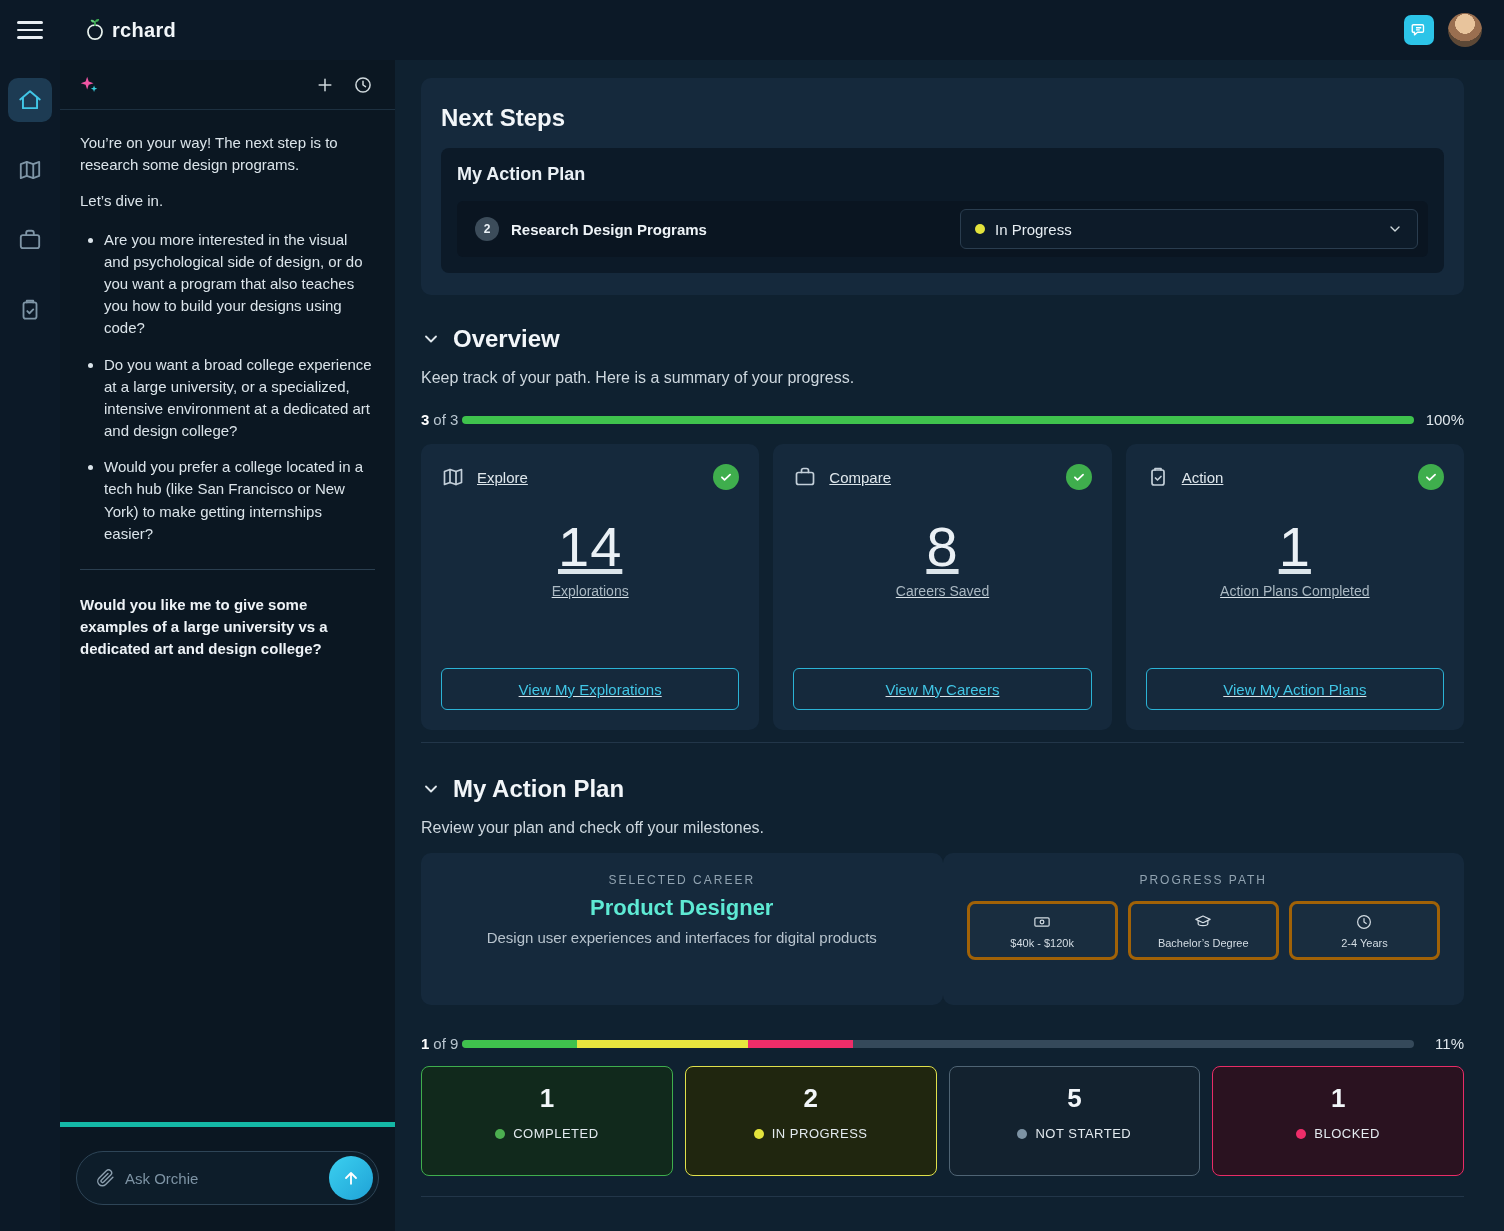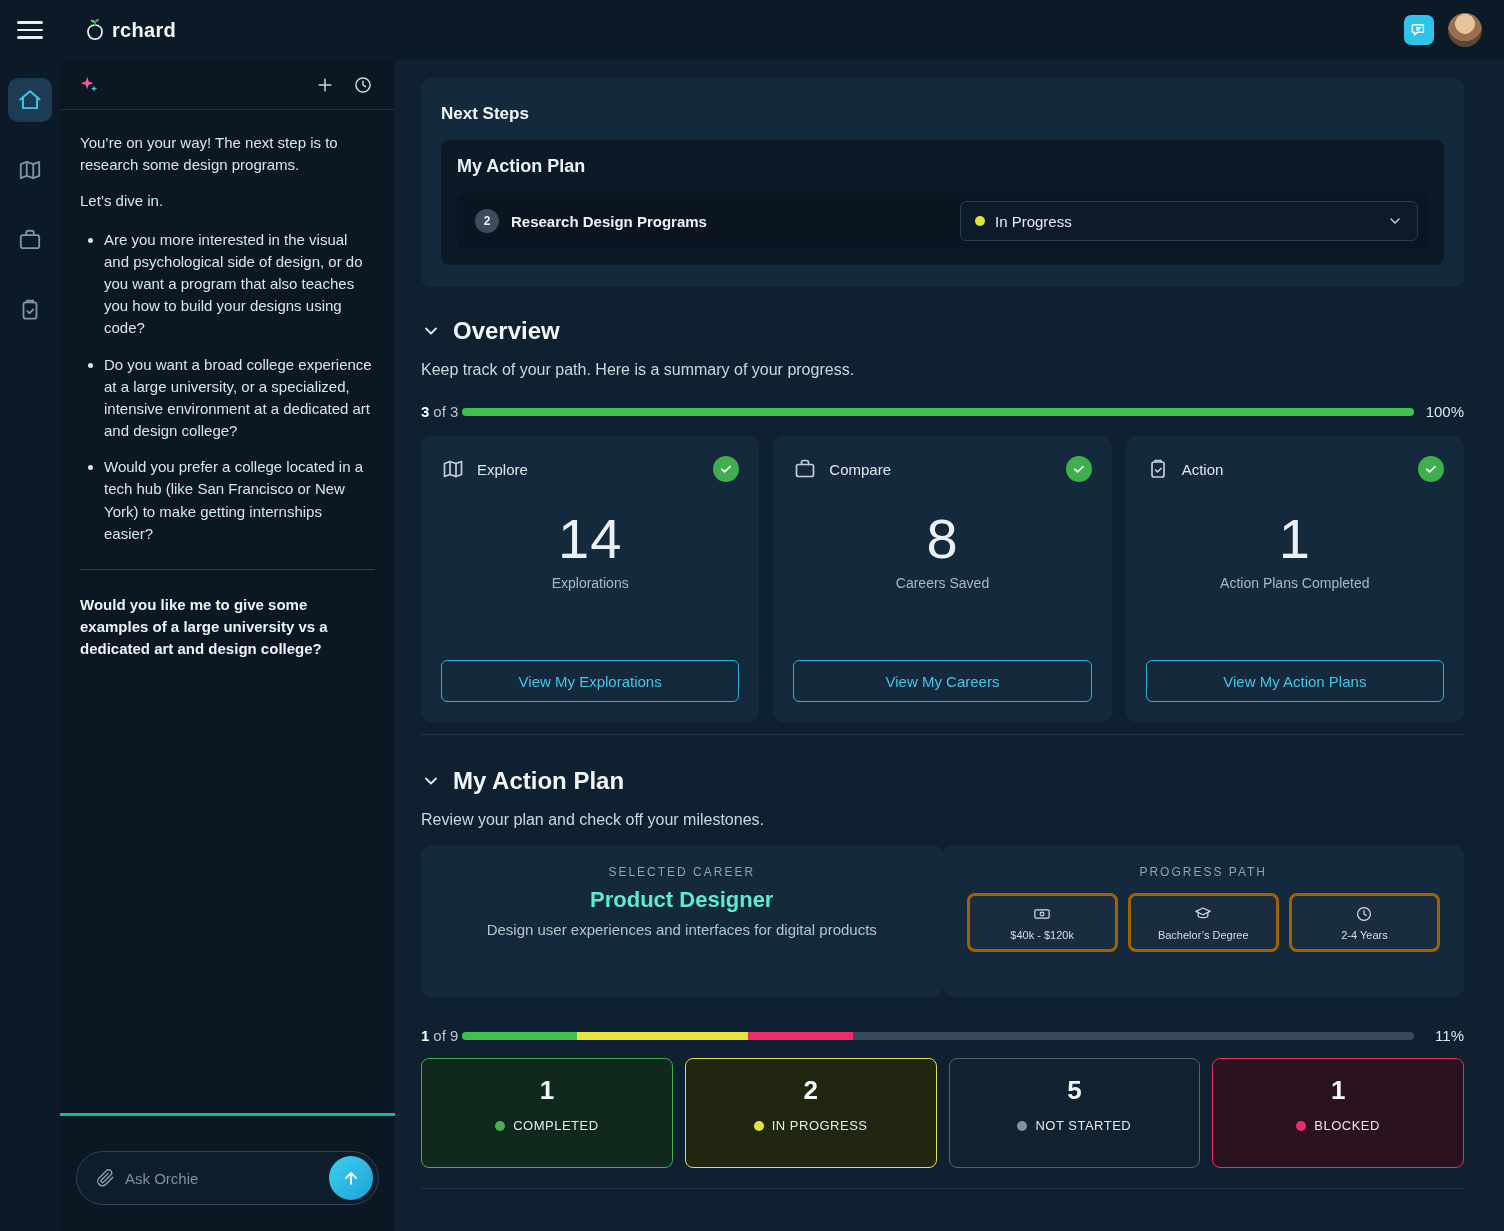--- a/index.html
+++ b/index.html
@@ -34,33 +34,33 @@
   .sidebar { width:335px; background:#0b1722; display:flex; flex-direction:column; }
   .sidebar-header { height:50px; display:flex; align-items:center; padding:0 18px; border-bottom:1px solid #1d3040; }
   .sidebar-header .spacer { flex:1; }
   .icon-btn { background:none; border:none; color:#cfd8dc; cursor:pointer; display:grid; place-items:center; padding:4px; }
   .chat-body { flex:1; padding:22px 20px 0; font-size:15px; line-height:1.48; color:#dbe4ea; overflow:hidden; }
   .chat-body p { margin-bottom:14px; }
   .chat-body ul { margin:16px 0 0; padding-left:24px; }
   .chat-body li { margin-bottom:14px; }
   .chat-divider { border:none; border-top:1px solid #2b3f50; margin:24px 0 24px; }
   .chat-question { font-weight:bold; color:#eef3f7; }
-  .chat-footer { padding:35px 16px 26px; border-top:3px solid #14b8a6; }
+  .chat-footer { padding:24px 16px 26px; border-top:5px solid #14b8a6; }
   .ask-pill { position:relative; height:54px; border:1px solid #2e4557; border-radius:28px; background:#0d1d2a; display:flex; align-items:center; padding:0 60px 0 18px; }
   .ask-pill .clip { color:#8c9fae; }
   .ask-input { flex:1; background:transparent; border:none; outline:none; color:#e6edf2; font-size:15px; margin-left:10px; }
   .ask-input::placeholder { color:#7d93a4; }
   .send-btn { position:absolute; right:5px; top:50%; transform:translateY(-50%); width:44px; height:44px; border-radius:50%; border:none; cursor:pointer;
     background: linear-gradient(135deg,#3bd0f0,#1fa2d6); color:#fff; display:grid; place-items:center; }
 
   
   .main { flex:1; padding:18px 40px 0 26px; overflow:hidden; }
 
   .panel { background:#15293c; border-radius:10px; padding:18px 20px 22px; }
-  .panel-title { font-size:17px; font-weight:600; color:#f2f6f9; margin:8px 0 0 0; }
+  .panel-title { font-size:24px; font-weight:600; color:#f2f6f9; margin:8px 0 0 0; }
   .inner-card { margin-top:16px; background:#0c1a28; border-radius:8px; padding:16px; }
   .inner-title { font-size:18px; font-weight:600; color:#eaf0f5; }
   .task-row { margin-top:16px; background:#0a1521; border-radius:6px; padding:8px 10px; display:flex; align-items:center; justify-content:space-between; }
   .task-left { display:flex; align-items:center; gap:12px; padding-left:8px; }
   .num-badge { width:24px; height:24px; border-radius:50%; background:#3c4c5a; color:#eaf0f5; font-size:12px; font-weight:700; display:grid; place-items:center; }
   .task-label { font-size:15px; font-weight:700; color:#eef3f7; }
   .status-select { width:458px; height:40px; background:#0d1b29; border:1px solid #2a3d4f; border-radius:6px; display:flex; align-items:center; gap:10px; padding:0 14px; color:#e6edf2; font-size:15px; cursor:pointer; }
   .dot { width:10px; height:10px; border-radius:50%; display:inline-block; }
   .dot-yellow { background:#e3e33c; }
   .status-select .chev { margin-left:auto; color:#cfd8dc; }
@@ -73,21 +73,21 @@
   .progress-row { margin-top:24px; display:flex; align-items:center; gap:4px; font-size:15px; color:#b9c6d0; }
   .progress-row strong { color:#fff; font-weight:700; }
   .progress-row .of { margin-left:4px; }
   .bar { flex:1; height:8px; border-radius:4px; background:#35495a; overflow:hidden; display:flex; }
   .seg { height:100%; }
   .seg-green { background:#3fc24d; }
   .seg-yellow { background:#e8e53e; }
   .seg-pink { background:#ee2d69; }
   .pct { min-width:46px; text-align:right; color:#dfe7ec; }
 
-  .cards-grid { margin-top:16px; display:grid; grid-template-columns:repeat(3,1fr); gap:14px; }
+  .cards-grid { margin-top:16px; display:grid; grid-template-columns:repeat(3,1fr); gap:14px;text-decoration:underline; }
   .stat-card { background:#15293c; border-radius:10px; padding:20px; height:286px; display:flex; flex-direction:column; }
   .stat-head { display:flex; align-items:center; gap:12px; color:#c3cfd9; }
   .stat-title { font-size:15px; color:#dfe7ec; }
   .check { width:26px; height:26px; border-radius:50%; background:#3fae4d; margin-left:auto; display:grid; place-items:center; color:#fff; }
   .stat-num { text-align:center; font-size:56px; font-weight:400; color:#eaf0f5; margin-top:24px; letter-spacing:1px; }
   .stat-sub { text-align:center; font-size:14px; color:#aab8c2; margin-top:4px; }
   .stat-btn { margin-top:auto; height:42px; background:transparent; border:1px solid #2bb3d6; border-radius:6px; color:#41c6e6; font-size:15px; cursor:pointer; font-family:inherit; }
 
   .divider { border:none; border-top:1px solid #223649; margin-top:12px; }
 

